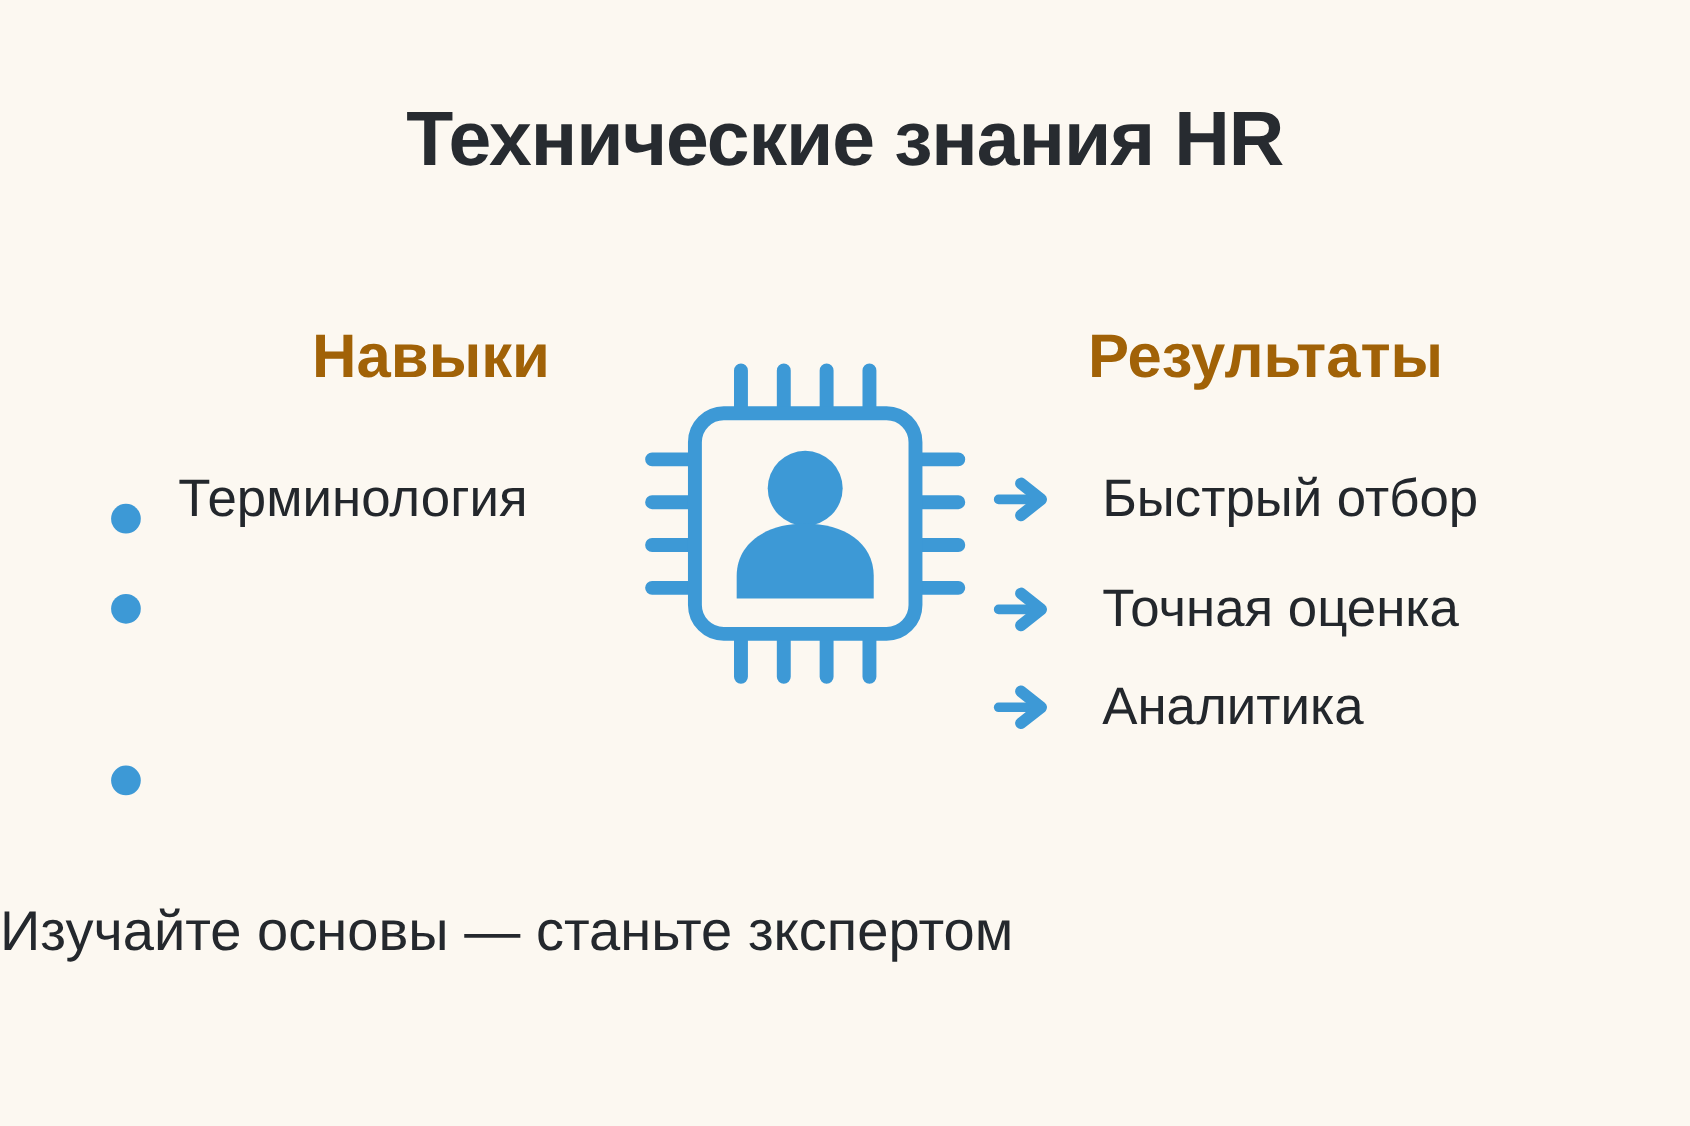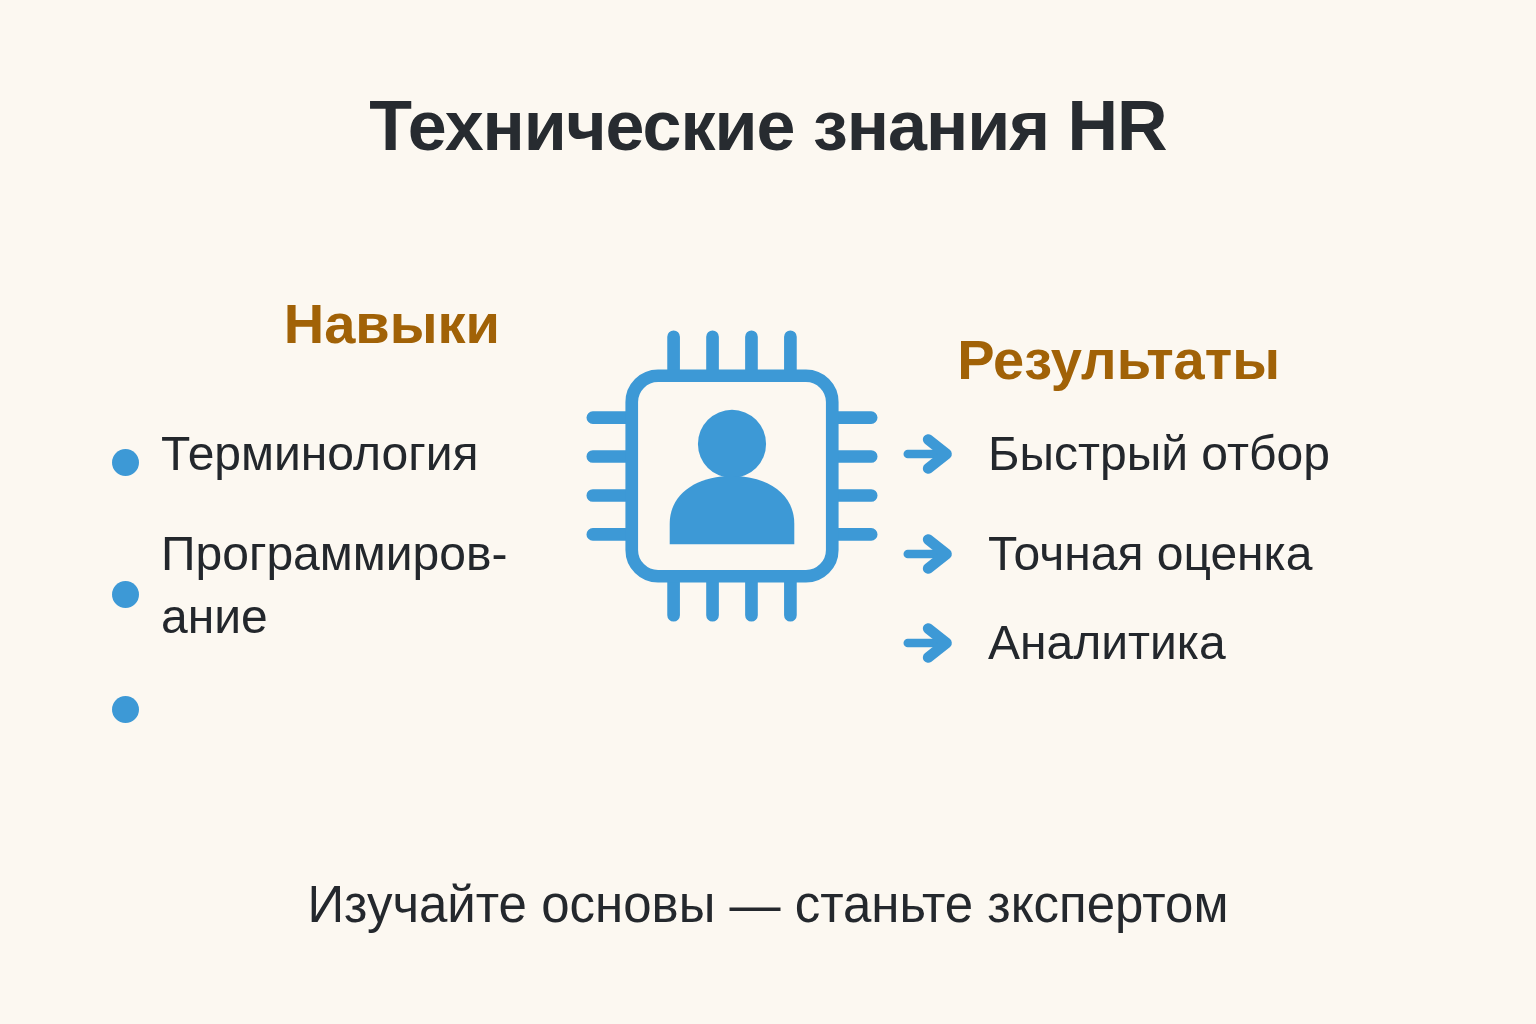--- a/index.html
+++ b/index.html
@@ -33,39 +33,39 @@
     position: absolute;
     margin: 0;
     font-size: 56px;
     line-height: 64px;
     font-weight: 700;
     color: #a16207;
     text-align: right;
     white-space: nowrap;
   }
   .skills-header  { top: 292px; left: 160px; width: 340px; }
-  .results-header { top: 292px; left: 940px; width: 340px; margin-top: 36px; }
+  .results-header { top: 292px; left: 972px; width: 340px; }
 
   ul { list-style: none; margin: 0; padding: 0; }
 
   .skill-row {
     position: absolute;
-    left: 112px;
+    left: 101px;
     width: 540px;
     display: flex;
-    align-items: center;
-    column-gap: 22px;
+    align-items: flex-end;
+    column-gap: 34px;
   }
   .result-row {
     position: absolute;
     left: 903px;
     width: 600px;
     display: flex;
     align-items: flex-start;
-    column-gap: 27px;
+    column-gap: 41px;
   }
   .item-text {
     font-size: 48px;
     line-height: 63px;
     color: #23272c;
     white-space: pre-line;
   }
   .dot {
     flex: 0 0 auto;
     width: 27px;
@@ -82,25 +82,24 @@
   .chip-wrap {
     position: absolute;
     left: 586px;
     top: 330px;
     width: 292px;
     height: 292px;
     line-height: 0;
   }
   .tagline {
     position: absolute;
-    top: 874px;
+    top: 816px;
     left: 0;
     width: 1536px;
     margin: 0;
-    text-align: center;
     font-size: 51px;
     line-height: 62px;
     font-weight: 400;
     color: #24282d;
   }
 </style>
 </head>
 <body>
 
 <main class="poster">
@@ -110,22 +109,20 @@
   <h2 class="col-header skills-header">Навыки</h2>
   <h2 class="col-header results-header">Результаты</h2>
 
   <ul class="skills-list">
     <li class="skill-row" style="top:422px">
       <span class="dot"></span>
       <span class="item-text">Терминология</span>
     </li>
     <li class="skill-row" style="top:522px">
       <span class="dot"></span>
-      <span class="item-text">Программиров-
-ание</span>
     </li>
     <li class="skill-row" style="top:678px">
       <span class="dot"></span>
     </li>
   </ul>
 
   <div class="chip-wrap">
     <svg viewBox="0 0 300 300" width="292" height="292" aria-hidden="true">
       <g stroke="#3d99d6" stroke-width="13" stroke-linecap="round" fill="none">
 

